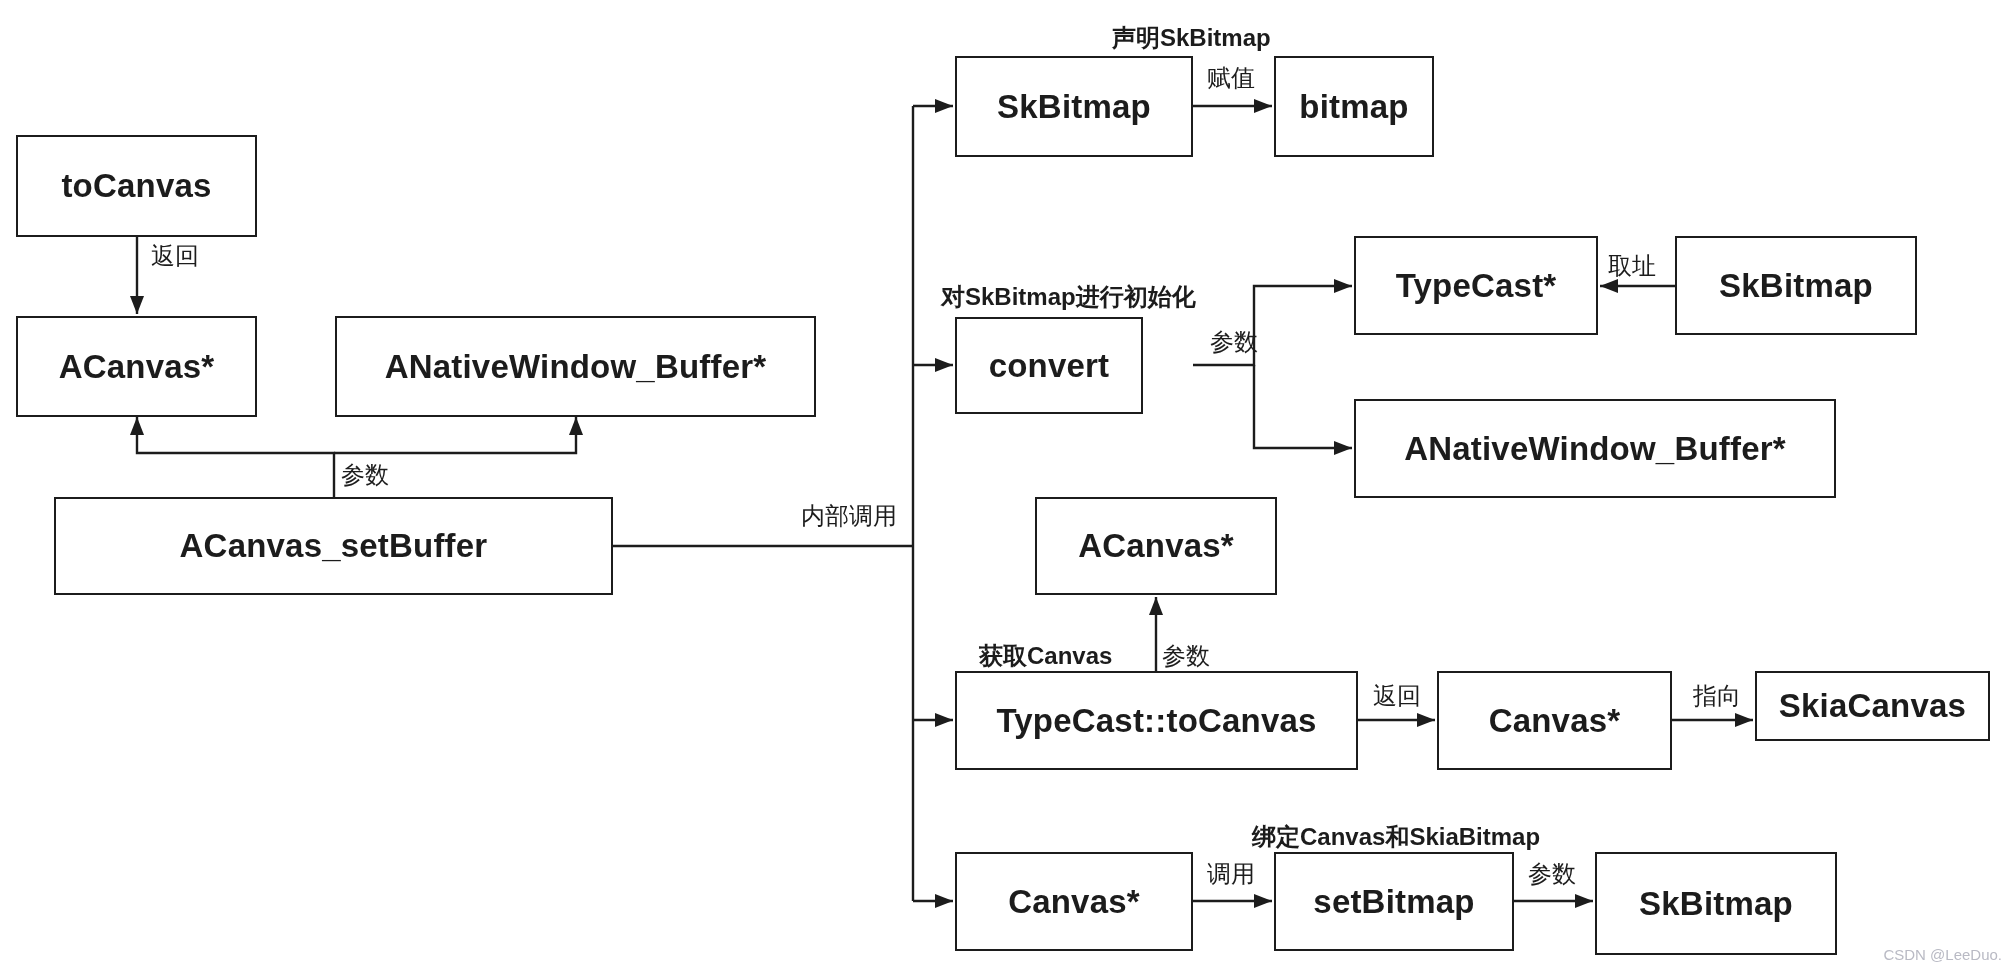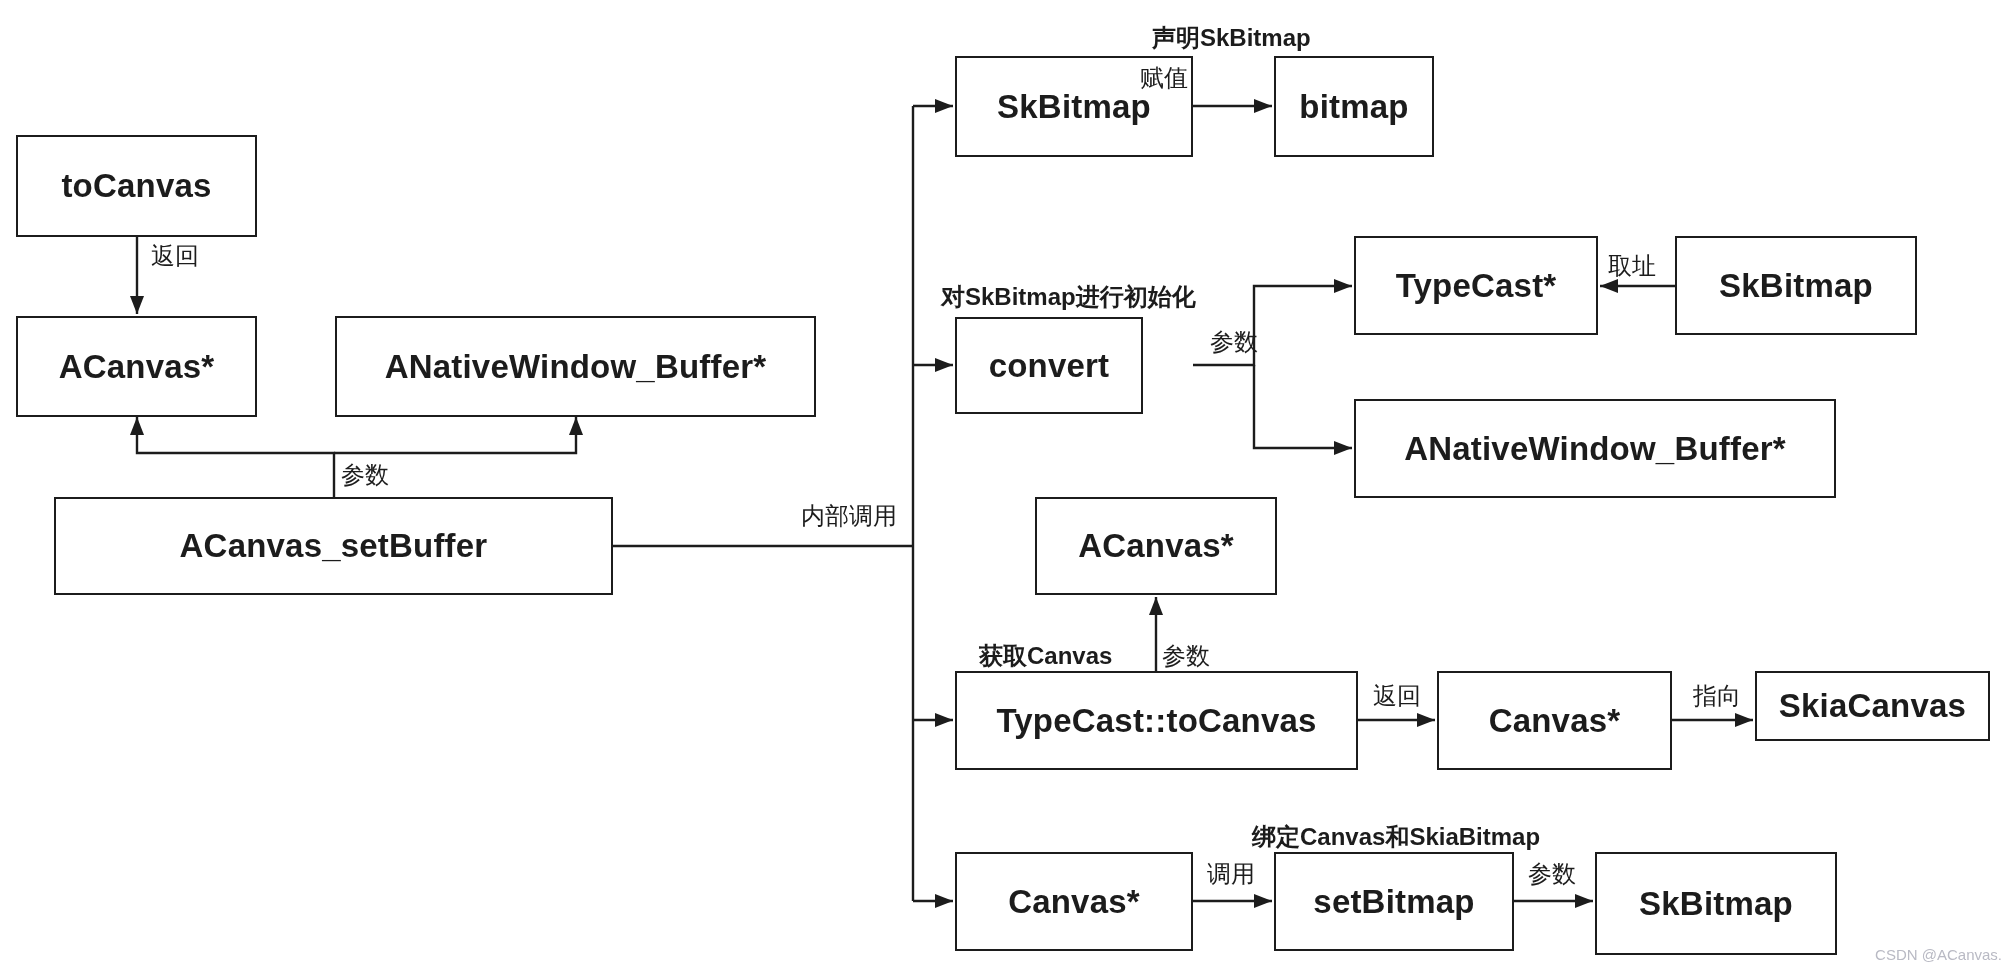--- a/index.html
+++ b/index.html
@@ -123,29 +123,29 @@
   <div class="node" style="left:1274px;top:852px;width:240px;height:99px">
     <span>setBitmap</span>
   </div>
   <div class="node" style="left:1595px;top:852px;width:242px;height:103px">
     <span>SkBitmap</span>
   </div>
 
   <div class="edge-label" style="left:151px;top:240px">返回</div>
   <div class="edge-label" style="left:341px;top:459px">参数</div>
   <div class="edge-label" style="left:801px;top:500px">内部调用</div>
-  <div class="edge-label" style="left:1140px;top:62px">赋值</div>
+  <div class="edge-label" style="left:1207px;top:62px">赋值</div>
   <div class="edge-label" style="left:1210px;top:326px">参数</div>
   <div class="edge-label" style="left:1608px;top:250px">取址</div>
   <div class="edge-label" style="left:1162px;top:640px">参数</div>
   <div class="edge-label" style="left:1373px;top:680px">返回</div>
   <div class="edge-label" style="left:1693px;top:680px">指向</div>
   <div class="edge-label" style="left:1207px;top:858px">调用</div>
   <div class="edge-label" style="left:1528px;top:858px">参数</div>
 
-  <div class="section-label" style="left:1152px;top:22px">声明SkBitmap</div>
+  <div class="section-label" style="left:1112px;top:22px">声明SkBitmap</div>
   <div class="section-label" style="left:941px;top:281px">对SkBitmap进行初始化</div>
   <div class="section-label" style="left:979px;top:640px">获取Canvas</div>
   <div class="section-label" style="left:1252px;top:821px">绑定Canvas和SkiaBitmap</div>
 
-  <div class="watermark">CSDN @ACanvas.</div>
+  <div class="watermark">CSDN @LeeDuo.</div>
 
 </div>
 
 </body></html>

